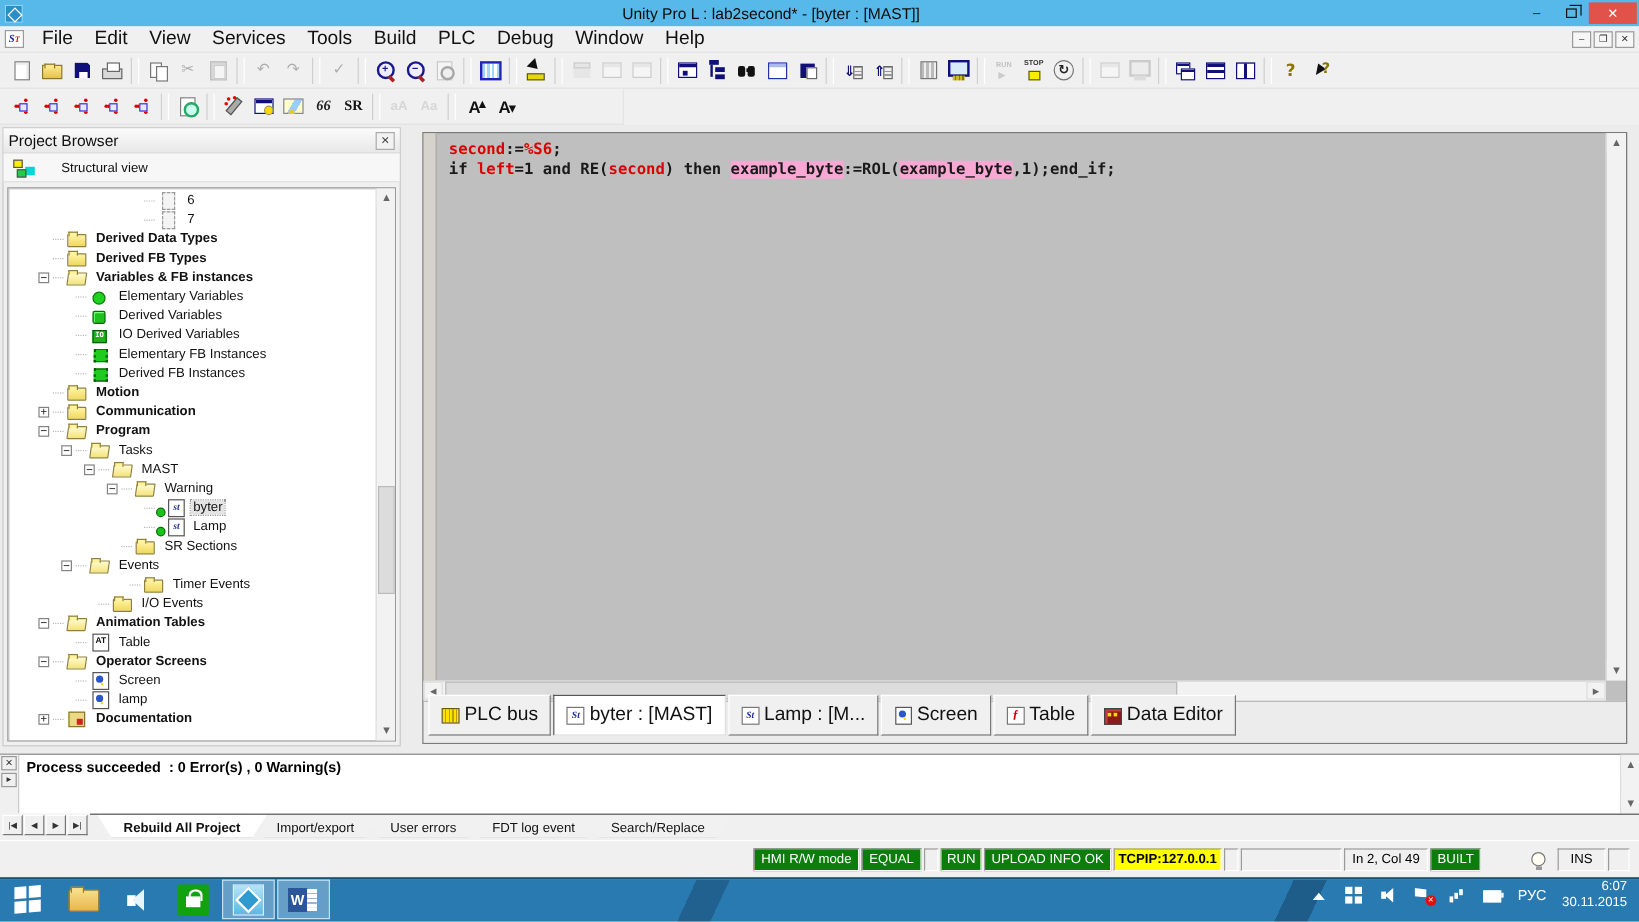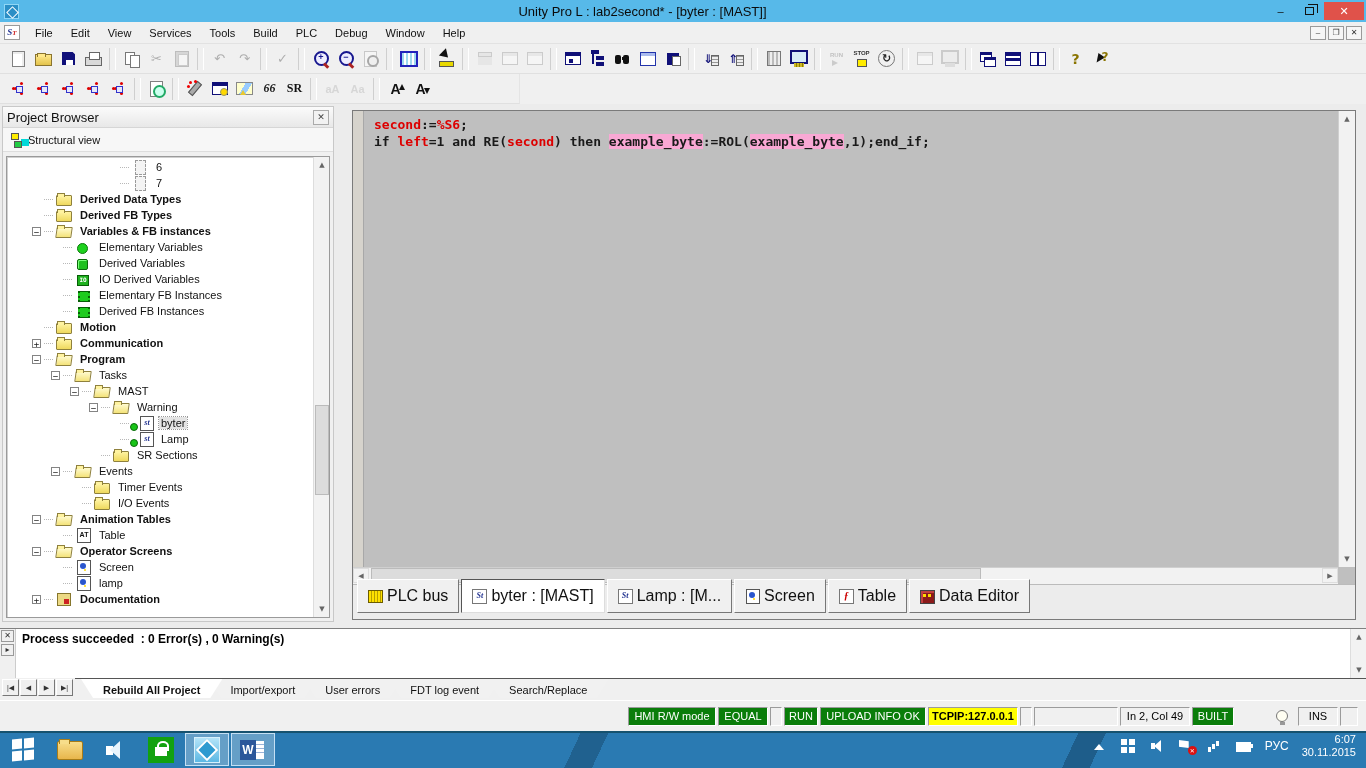--- a/index.html
+++ b/index.html
@@ -13,21 +13,21 @@
 #title-text{flex:1;text-align:center;font-size:13px;color:#0b0b0b}
 .cap-btn{width:29px;height:18px;display:flex;align-items:center;justify-content:center;font-size:11px;color:#111;background:transparent;border:none}
 .cap-close{background:#e0524a;color:#fff;width:40px;margin-right:2px}
 .cap-restore i{display:block;width:9px;height:8px;border:1px solid #111;position:relative}
 .cap-restore i::before{content:"";position:absolute;left:2px;top:-4px;width:9px;height:8px;border:1px solid #111;border-bottom:none;border-left:none}
 
 
 #menubar{position:absolute;left:0;top:22px;width:1366px;height:22px;background:#f0f0f0;display:flex;align-items:center;border-bottom:1px solid #e2e2e2}
 .st-mini{width:16px;height:15px;margin:0 6px 0 4px;background:#fff;border:1px solid #9a9a9a;font:bold italic 9px/13px "Liberation Serif",serif;color:#20318f;text-align:center;position:relative}
 .st-mini b{color:#c22;font-size:7px}
-.menu-item{padding:2px 9px;font-size:11px;color:#111;background:transparent;border:none}
+.menu-item{padding:2px 9px;font-size:16px;color:#111;background:transparent;border:none}
 #menubar .mdi-ctl{margin-left:auto;display:flex;gap:2px;padding-right:4px}
 .mdi-btn{width:16px;height:14px;border:1px solid #9a9a9a;background:#f6f6f6;font-size:8px;line-height:11px;color:#333;text-align:center}
 
 
 .toolbar{position:absolute;left:0;width:1366px;height:30px;background:#f0f0f0;display:flex;align-items:center;padding-left:6px;border-bottom:1px solid #e0e0e0}
 #tb1{top:44px}#tb2{top:74px;width:520px;border-right:1px solid #e4e4e4}
 .tb-btn{width:25px;height:25px;border:none;background:transparent;display:flex;align-items:center;justify-content:center;padding:0}
 .tb-sep{width:7px;height:22px;border-left:1px solid #cfcfcf;border-right:1px solid #fff;margin:0 3px;flex:none}
 .tb-i{width:20px;height:20px;position:relative;display:flex;align-items:center;justify-content:center;font:13px "DejaVu Sans",sans-serif;color:#333}
 .disabled .tb-i{opacity:.35;filter:grayscale(1)}
@@ -102,21 +102,21 @@
 .k-glyph{font-size:13px;color:#333}
 
 
 #workspace{position:absolute;left:0;top:104px;width:1366px;height:524px;background:#ececec}
 
 
 #pbrowser{position:absolute;left:2px;top:2px;width:332px;height:516px;background:#f0f0f0;border:1px solid #c8c8c8}
 #pb-title{height:21px;display:flex;align-items:center;padding:0 4px;font-size:13px;color:#111;border-bottom:1px solid #d6d6d6;background:linear-gradient(#fbfbfb,#e8e8e8)}
 #pb-title span{flex:1}
 #pb-close{width:16px;height:15px;border:1px solid #aaa;background:#f2f2f2;font:9px/13px "Liberation Sans",sans-serif;color:#444;text-align:center}
-#pb-view{height:24px;display:flex;align-items:center;gap:1px;padding:0 8px;background:#f7f7f7;border-bottom:1px solid #ddd}
+#pb-view{height:24px;display:flex;align-items:center;gap:24px;padding:0 8px;background:#f7f7f7;border-bottom:1px solid #ddd}
 .sv-ico{width:16px;height:14px;position:relative}
 .sv-ico::before{content:"";position:absolute;left:0;top:0;width:6px;height:5px;background:#ffee00;border:1px solid #555}
 .sv-ico::after{content:"";position:absolute;left:3px;top:8px;width:6px;height:5px;background:#22cc44;border:1px solid #555;box-shadow:7px -2px 0 #00d8d8}
 #pb-view span{font-size:11px;color:#111}
 #tree{position:absolute;left:3px;top:49px;right:3px;bottom:3px;background:#fff;border:1px solid #9a9a9a;box-shadow:inset 1px 1px 0 #d0d0d0;overflow:hidden;padding-top:2px}
 .trow{display:flex;align-items:center;height:16px;font-size:11px;color:#111;white-space:nowrap}
 .trow.bold{font-weight:bold}
 .exp{width:9px;height:9px;border:1px solid #848484;background:#fff;font:9px/8px "DejaVu Sans Mono",monospace;text-align:center;margin-right:3px;flex:none;color:#222}
 .exp.none{visibility:hidden}
 .dash{width:9px;border-bottom:1px dotted #b8b8b8;height:1px;margin-right:3px;flex:none}
@@ -568,21 +568,21 @@
     <span class="dash"></span>
     <span class="tico ic-folder"></span>
     <span class="tlabel">SR Sections</span>
   </div>
           <div class="trow" style="padding-left: 44px;">
     <span class="exp">−</span>
     <span class="dash"></span>
     <span class="tico ic-folder-open"></span>
     <span class="tlabel">Events</span>
   </div>
-          <div class="trow" style="padding-left: 63px; text-align: center;">
+          <div class="trow" style="padding-left: 89px; text-align: center;">
     <span class="exp none"></span>
     <span class="dash"></span>
     <span class="tico ic-folder"></span>
     <span class="tlabel">Timer Events</span>
   </div>
           <div class="trow" style="padding-left: 63px;">
     <span class="exp none"></span>
     <span class="dash"></span>
     <span class="tico ic-folder"></span>
     <span class="tlabel">I/O Events</span>

